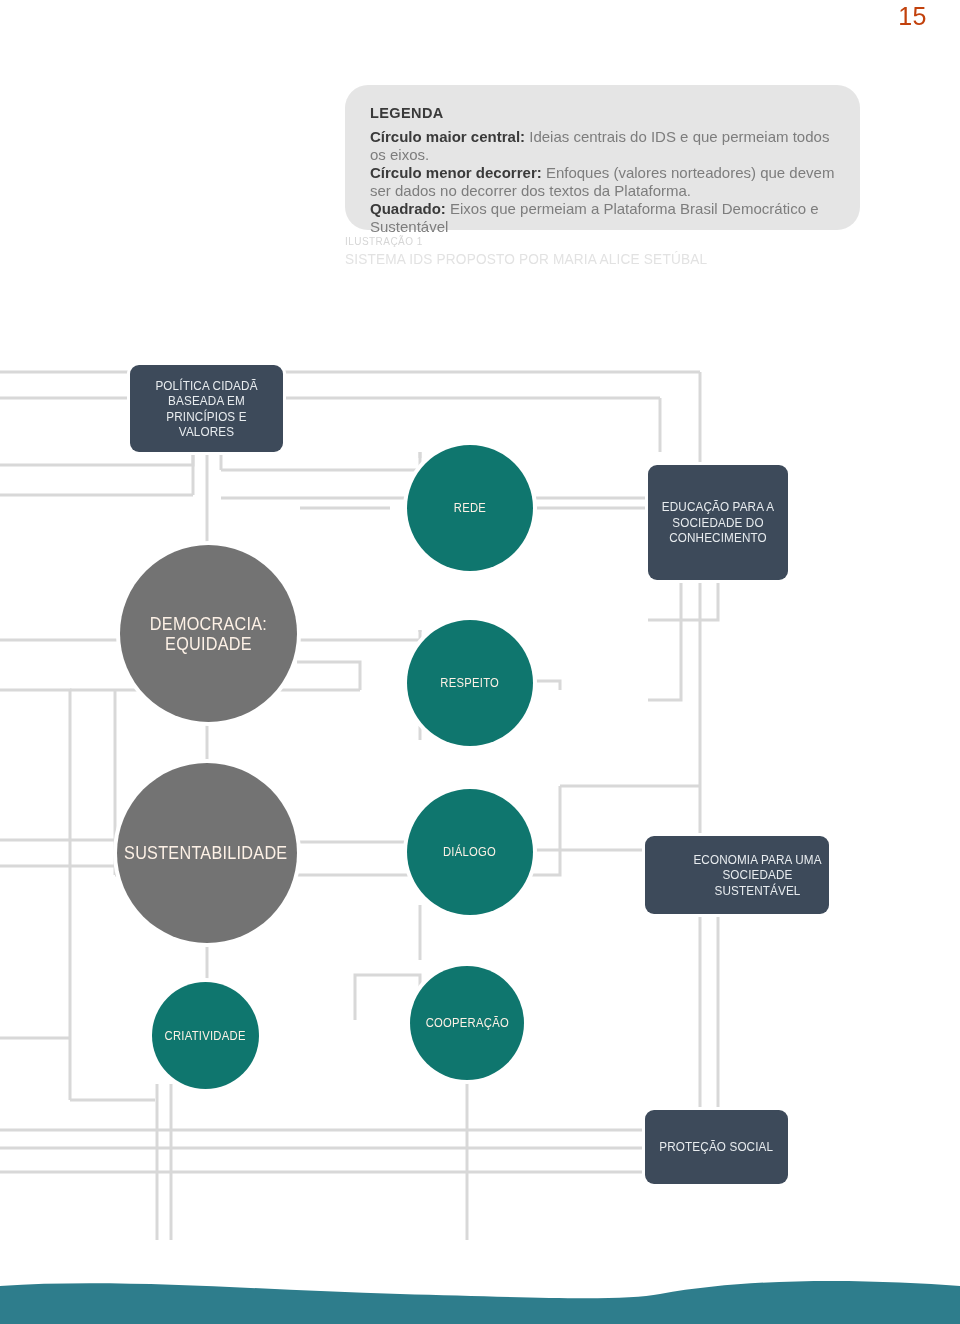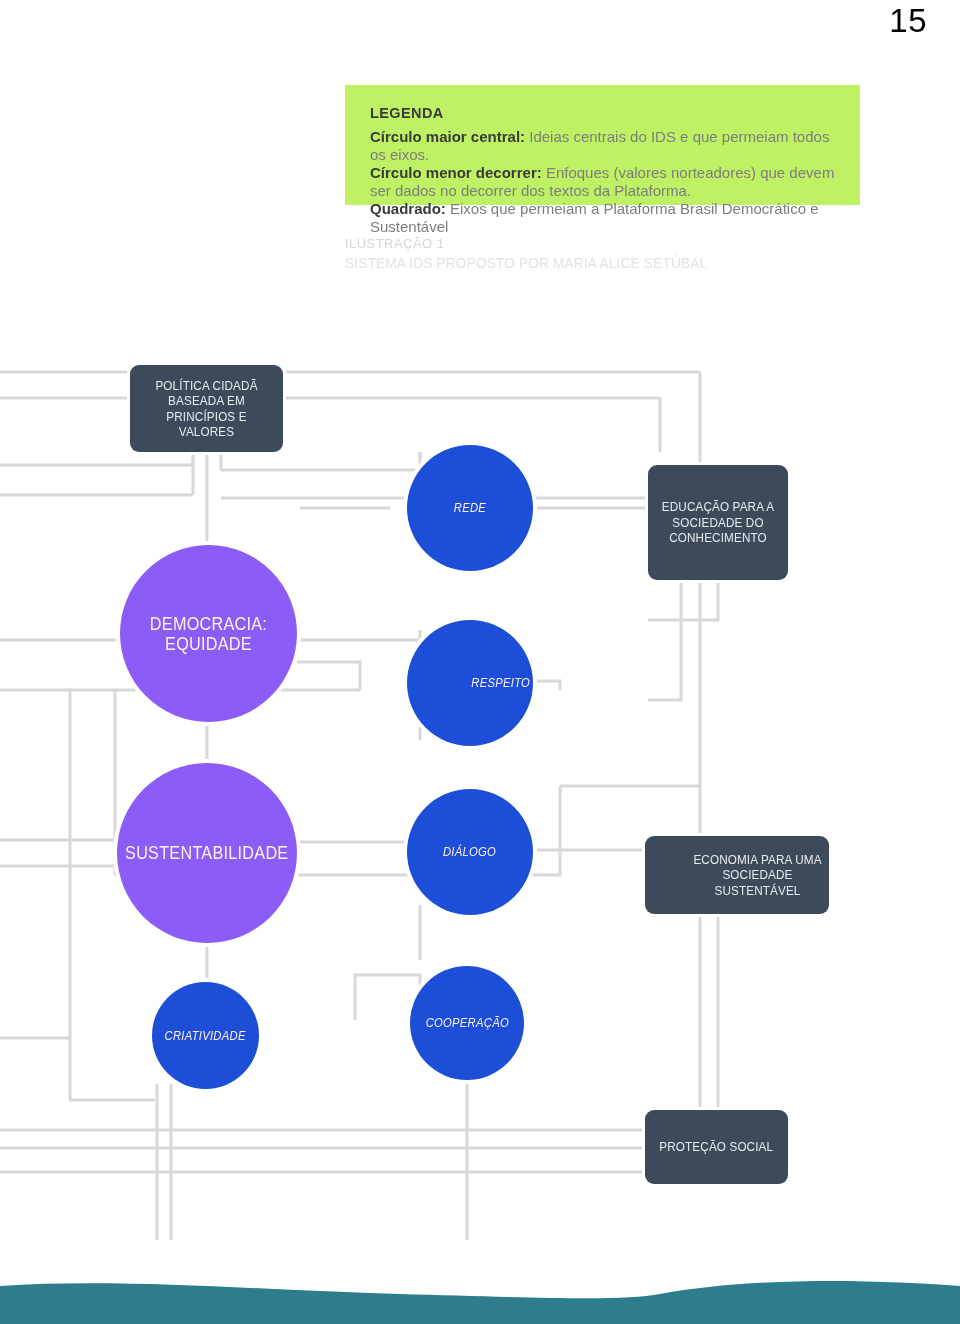--- a/index.html
+++ b/index.html
@@ -5,46 +5,47 @@
   html,body{margin:0;padding:0;background:#ffffff;}
   body{
     width:960px;height:1324px;position:relative;overflow:hidden;
     font-family:"Liberation Sans",sans-serif;
     -webkit-font-smoothing:antialiased;
   }
 
   
   #page-number{
     position:absolute;right:33px;top:2px;
-    font-size:33px;color:#000000;letter-spacing:0.5px;
+    font-size:25px;color:#c2410c;letter-spacing:0.5px;
     font-family:"Liberation Sans",sans-serif;
   }
 
   
   #legend-panel{
-    position:absolute;left:345px;top:85px;width:515px;height:120px;
-    background:#bef264;
+    position:absolute;left:345px;top:85px;width:515px;height:145px;
+    background:#e5e5e5;
+    border-radius:23px;
   }
   #legend-inner{padding:20px 22px 0 25px;}
   #legend-title{
     font-size:14.5px;font-weight:bold;color:#3a3a3a;
     letter-spacing:0.4px;margin-bottom:7px;
   }
   .legend-line{
     font-size:15px;color:#7d7d7d;line-height:17.5px;
     margin-bottom:1px;
   }
   .legend-line b{color:#3a3a3a;font-weight:bold;}
 
   
   #caption{
     position:absolute;left:345px;top:236px;width:420px;
   }
   #caption-kicker{
-    font-size:13px;color:#d6d6d6;letter-spacing:0.45px;
+    font-size:10px;color:#d6d6d6;letter-spacing:0.45px;
     font-family:"Liberation Sans",sans-serif;
     margin-bottom:3px;
   }
   #caption-title{
     font-size:15.5px;color:#e2e2e2;line-height:18.5px;
     letter-spacing:0.2px;
     font-family:"Liberation Sans",sans-serif;
     transform:scaleX(0.88);transform-origin:left center;
   }
 
@@ -58,22 +59,22 @@
     border-radius:9px;background:#3d4a5a;
     box-shadow:0 0 0 3px #ffffff;
   }
   .box .label{
     color:#e8ecef;font-size:13px;line-height:15.5px;
     letter-spacing:0.15px;
     transform:scaleX(0.9);
   }
 
   .circle{border-radius:50%;box-shadow:0 0 0 4px #ffffff;}
-  .circle.big{background:#8b5cf6;}
-  .circle.small{background:#1d4ed8;font-style:italic;}
+  .circle.big{background:#737373;justify-content:flex-end;}
+  .circle.small{background:#0f766e;}
   .circle .label{
     color:#fdf1e6;letter-spacing:0.3px;line-height:20px;
     transform:scaleX(0.9);
   }
   .circle.big .label{font-size:18px;}
   .circle.small .label{font-size:12.5px;}
 
   
   #footer-wave{position:absolute;left:0;bottom:0;width:960px;height:60px;}
 </style>
@@ -184,21 +185,21 @@
   </div>
 
   <div class="node box" style="left:648px;top:465px;width:140px;height:115px;">
     <div class="label">EDUCAÇÃO PARA A SOCIEDADE DO CONHECIMENTO</div>
   </div>
 
   <div class="node circle big" style="left:120px;top:545px;width:177px;height:177px;">
     <div class="label">DEMOCRACIA: EQUIDADE</div>
   </div>
 
-  <div class="node circle small" style="left:407px;top:620px;width:126px;height:126px;justify-content:flex-end;">
+  <div class="node circle small" style="left:407px;top:620px;width:126px;height:126px;">
     <div class="label">RESPEITO</div>
   </div>
 
   <div class="node circle big" style="left:117px;top:763px;width:180px;height:180px;">
     <div class="label">SUSTENTABILIDADE</div>
   </div>
 
   <div class="node circle small" style="left:407px;top:789px;width:126px;height:126px;">
     <div class="label">DIÁLOGO</div>
   </div>

